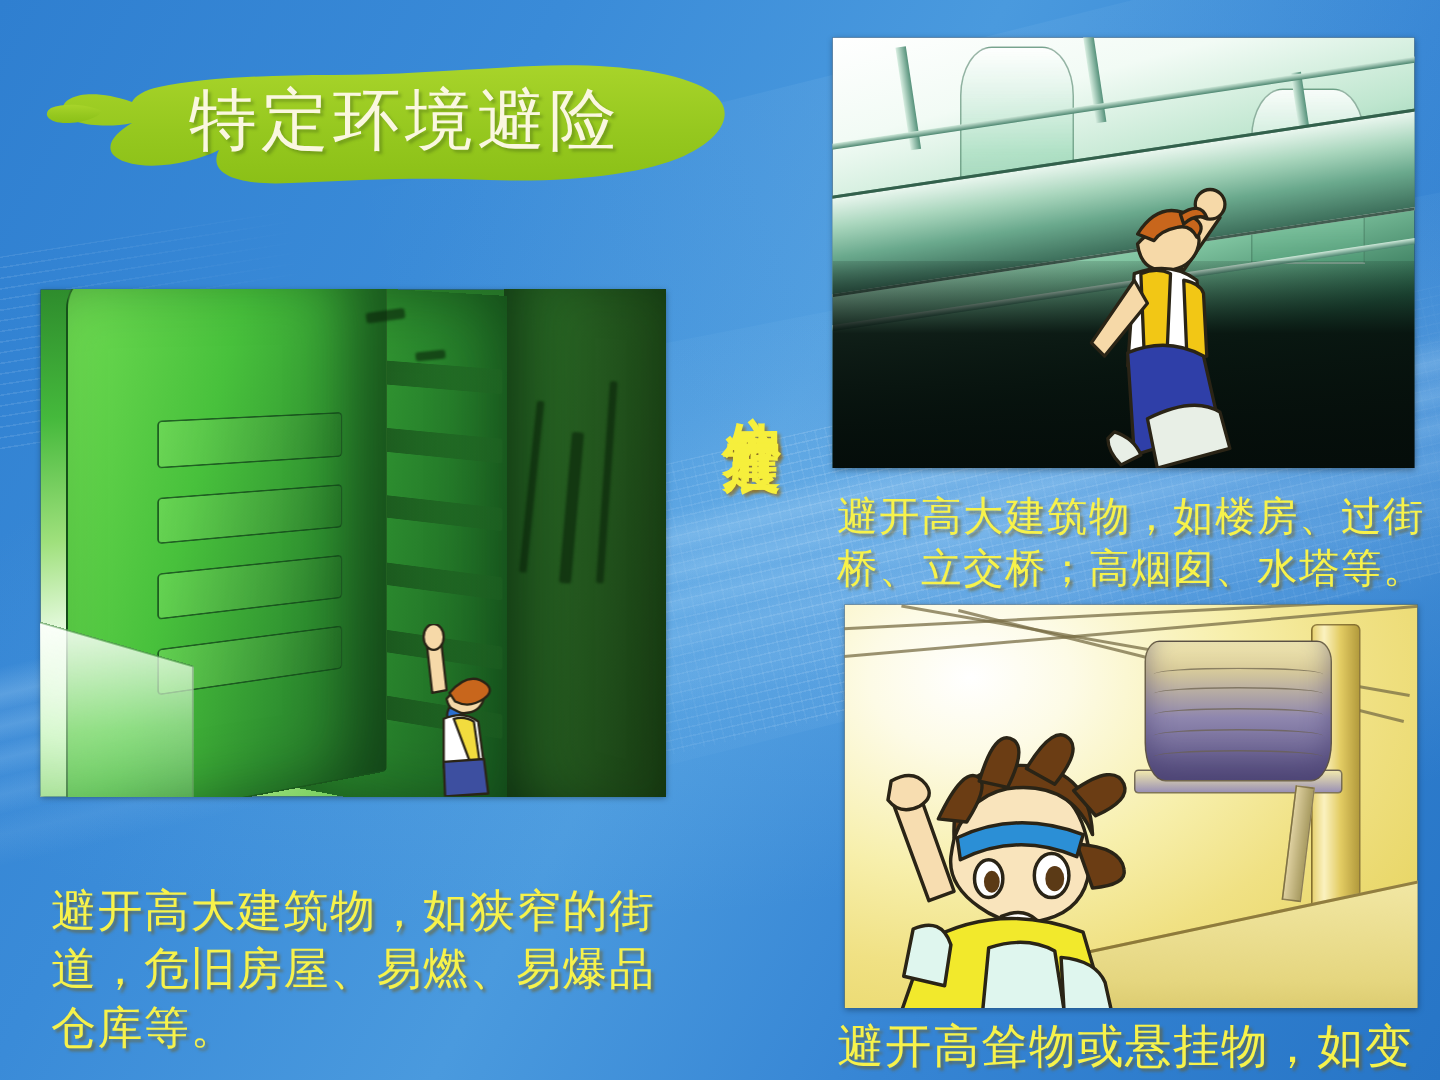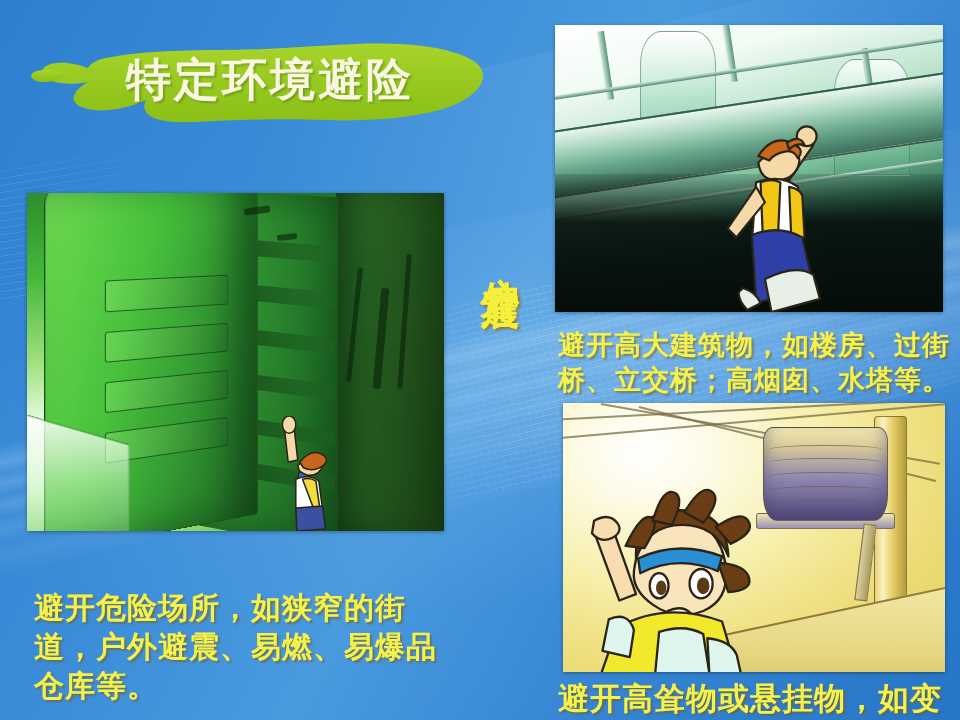--- a/index.html
+++ b/index.html
@@ -103,21 +103,21 @@
   .title-text {
     position: absolute;
     left: 0;
     top: 0;
     width: 470px;
     height: 104px;
     display: flex;
     align-items: center;
     justify-content: center;
     font-family: "DejaVu Serif", serif;
-    font-weight: bold;
+    font-weight: normal;
     font-size: 45px;
     letter-spacing: 3px;
     color: #FAF7E0;
     text-shadow: 2px 2px 2px rgba(60,90,20,0.35);
     white-space: nowrap;
     padding-left: 18px;
     box-sizing: border-box;
   }
 
   
@@ -263,21 +263,21 @@
     background: linear-gradient(12deg, #c9b550 0%, #e5d67f 45%, #f3e9a8 100%);
     border-top: 2px solid rgba(120,100,50,.75);
     transform: rotate(-12deg);
   }
   .pic-transformer .kid { position:absolute; left: 2%; bottom: 0; width: 56%; height: 78%; }
 
   
   .caption {
     position: absolute;
     font-family: "DejaVu Serif", serif;
-    font-weight: bold;
+    font-weight: normal;
     color: #F7F24A;
     text-shadow: 2px 2px 2px rgba(120,90,10,0.55);
     line-height: 1.30;
     letter-spacing: 1px;
   }
   .cap-left {
     left: 34px; top: 588px; width: 410px;
     font-size: 30px;
   }
   .cap-top-right {
@@ -467,16 +467,16 @@
           <path d="M36,150 q18,-8 24,10 l-4,26 l-26,-6 Z" fill="#DFF6EE"></path>
           <path d="M130,168 q22,2 28,16 l4,18 l-30,2 Z" fill="#DFF6EE"></path>
         </g>
       </svg>
     </div>
   </div>
 
   <div class="vert-label">户外避震</div>
 
   <div class="caption cap-top-right">避开高大建筑物，如楼房、过街桥、立交桥；高烟囱、水塔等。</div>
-  <div class="caption cap-left">避开危险场所，如狭窄的街道，户外避震、易燃、易爆品仓库等。</div>
+  <div class="caption cap-left">避开高大建筑物，如狭窄的街道，危旧房屋、易燃、易爆品仓库等。</div>
   <div class="caption cap-bottom-right">避开高耸物或悬挂物，如变压</div>
 
 </div>
 
 </body></html>

